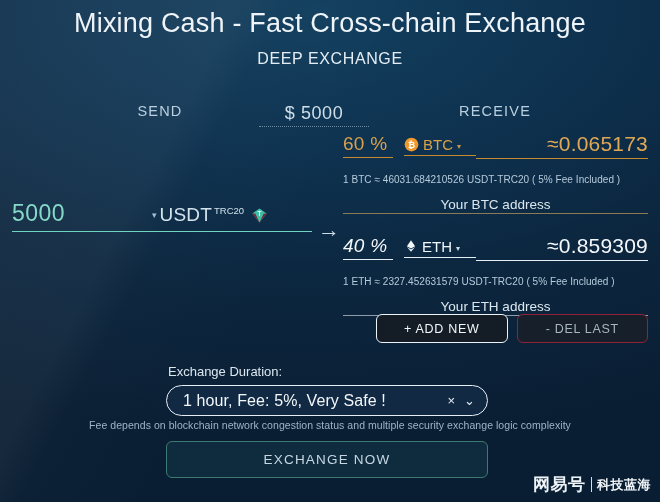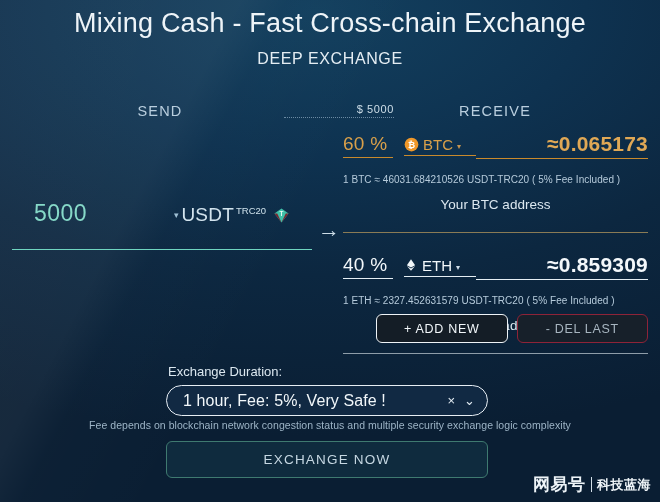--- a/index.html
+++ b/index.html
@@ -56,44 +56,44 @@
     position: absolute;
     top: 103px; left: 0; right: 0;
     height: 22px;
   }
   .lbl-send {
     position: absolute; left: 100px; width: 120px;
     text-align: center;
     font-size: 14.5px; color: #b9cede; letter-spacing: 1.2px;
   }
   .lbl-amount {
-    position: absolute; left: 284px; width: 110px;
-    text-align: right;
-    font-size: 11px; color: #cfdfe9; letter-spacing: 0.6px;
+    position: absolute; left: 259px; width: 110px;
+    text-align: center;
+    font-size: 18px; color: #cfdfe9; letter-spacing: 0.6px;
     border-bottom: 1.5px dotted #6b8aa3;
     padding-bottom: 2px;
   }
   .lbl-receive {
     position: absolute; left: 432px; width: 126px;
     text-align: center;
     font-size: 14.5px; color: #b9cede; letter-spacing: 1.2px;
   }
 
   
   .send-box {
     position: absolute;
     left: 12px; top: 200px;
     width: 300px;
   }
   .send-row {
     display: flex;
     align-items: baseline;
-    justify-content: center;
+    justify-content: flex-start;
     border-bottom: 1.5px solid #6fd5c0;
-    padding-bottom: 22px;
+    padding-bottom: 4px;
   }
   .send-amount {
     font-size: 23px;
     color: #86d9c8;
     letter-spacing: 0.5px;
     background: none; border: none; outline: none;
     font-family: inherit;
     width: 140px;
   }
   .send-unit {
@@ -138,21 +138,21 @@
     justify-content: space-between;
     height: 29px;
   }
   .pct {
     font-size: 19px;
     letter-spacing: 0.3px;
     padding-bottom: 2px;
     width: 50px;
   }
   .pct.btc { color: #d9a04a; border-bottom: 1.5px solid #c98a2c; }
-  .pct.eth { color: #f2f7fa; border-bottom: 1.5px solid #e5eef4; }
+  .pct.eth { color: #f2f7fa; border-bottom: 1.5px solid #e5eef4; font-style: italic; }
 
   .coin-tag {
     display: flex; align-items: center; gap: 4px;
     margin-left: 11px;
     padding-bottom: 2px;
     width: 72px;
   }
   .coin-tag.btc { border-bottom: 1.5px solid #c98a2c; }
   .coin-tag.eth { border-bottom: 1.5px solid #e5eef4; }
 
@@ -162,21 +162,20 @@
   .coin-caret { font-size: 8px; position: relative; top: 2px; }
   .coin-caret.btc { color: #c79450; }
   .coin-caret.eth { color: #cfdde7; }
 
   .amt {
     font-size: 21px;
     letter-spacing: 0.2px;
     padding-bottom: 2px;
     flex: 1;
     text-align: right;
-    font-weight: bold;
   }
   .amt.btc { color: #e0a855; border-bottom: 1.5px solid #c98a2c; }
   .amt.eth { color: #f4f8fb; border-bottom: 1.5px solid #e5eef4; }
 
   .rate {
     font-size: 10px;
     color: #b6cbdb;
     margin-top: 14px;
     letter-spacing: 0.05px;
     white-space: nowrap;
@@ -185,21 +184,21 @@
   .addr {
     width: 100%;
     background: none;
     border: none;
     border-bottom: 1.5px solid #6b7f8f;
     outline: none;
     font-family: inherit;
     font-size: 13.5px;
     color: #dce8f0;
     text-align: center;
-    padding: 4px 0 20px;
+    padding: 4px 0 1px;
     margin-top: 8px;
   }
   .addr.btc { border-bottom-color: #8a7b55; }
   .addr.eth { border-bottom-color: #8e9da9; }
   .addr::placeholder { color: #dce8f0; opacity: 1; }
 
   .gap-eth { height: 19px; }
 
   
   .btn-row {

